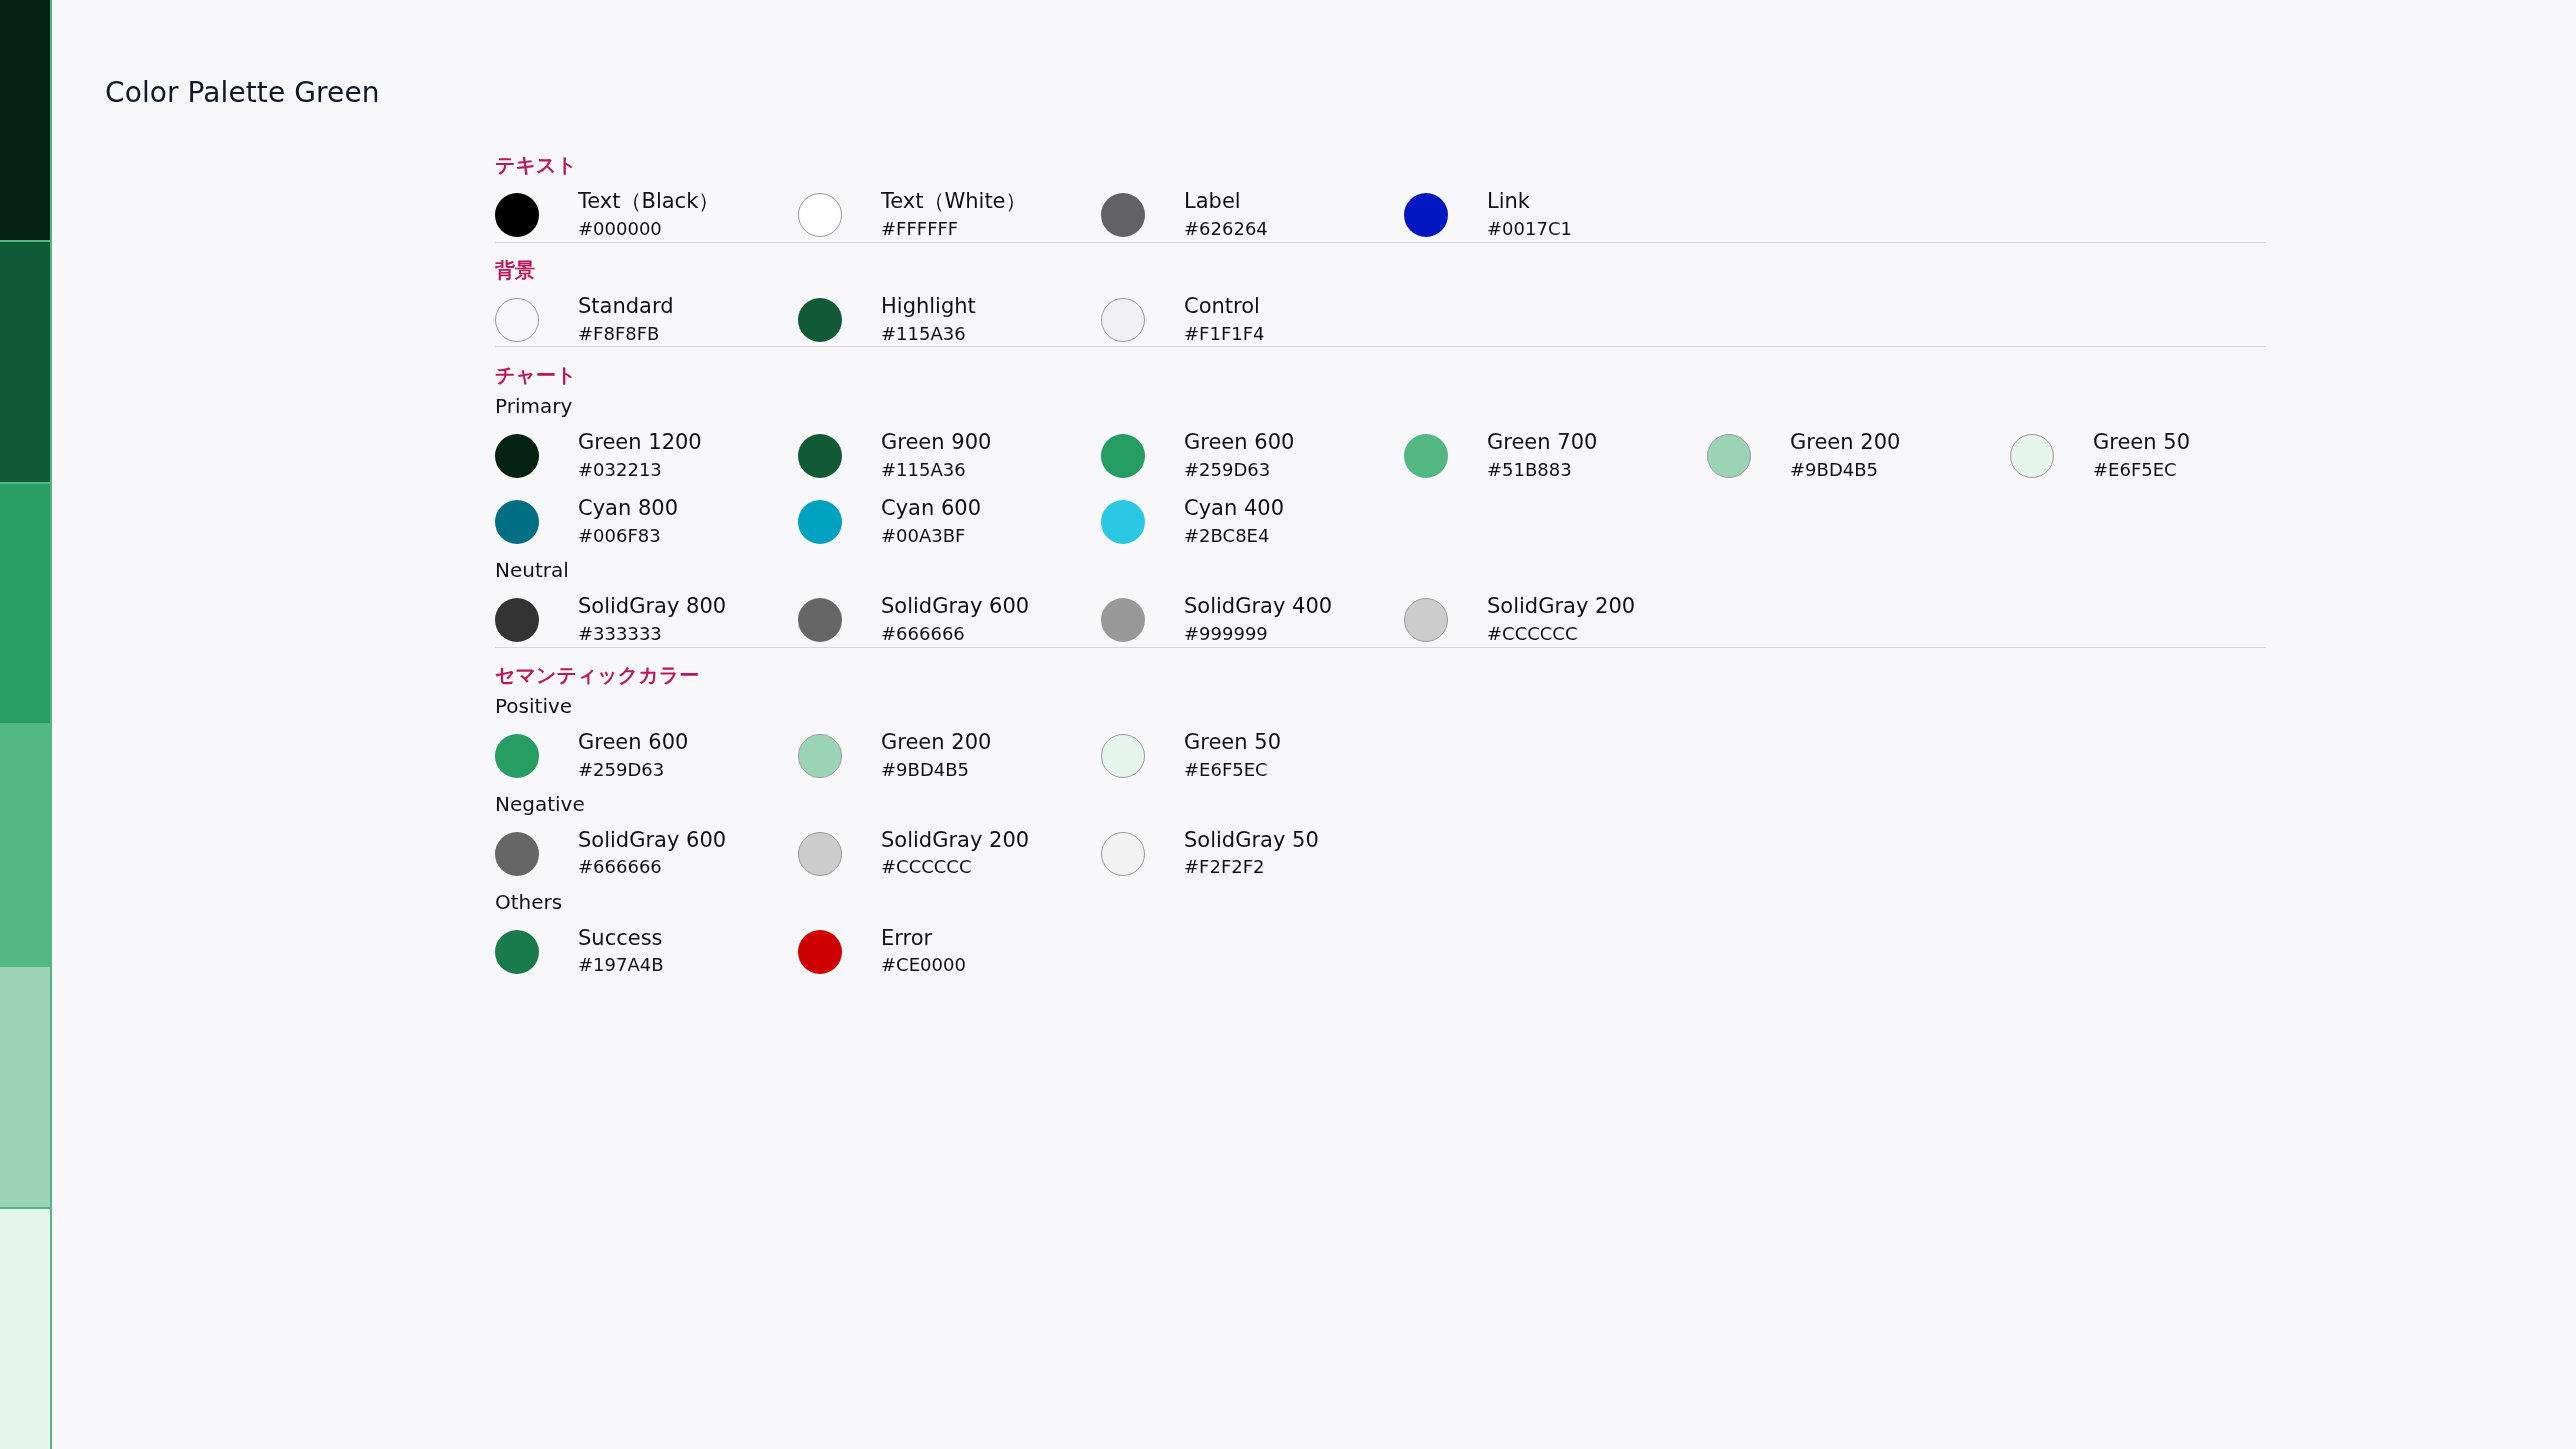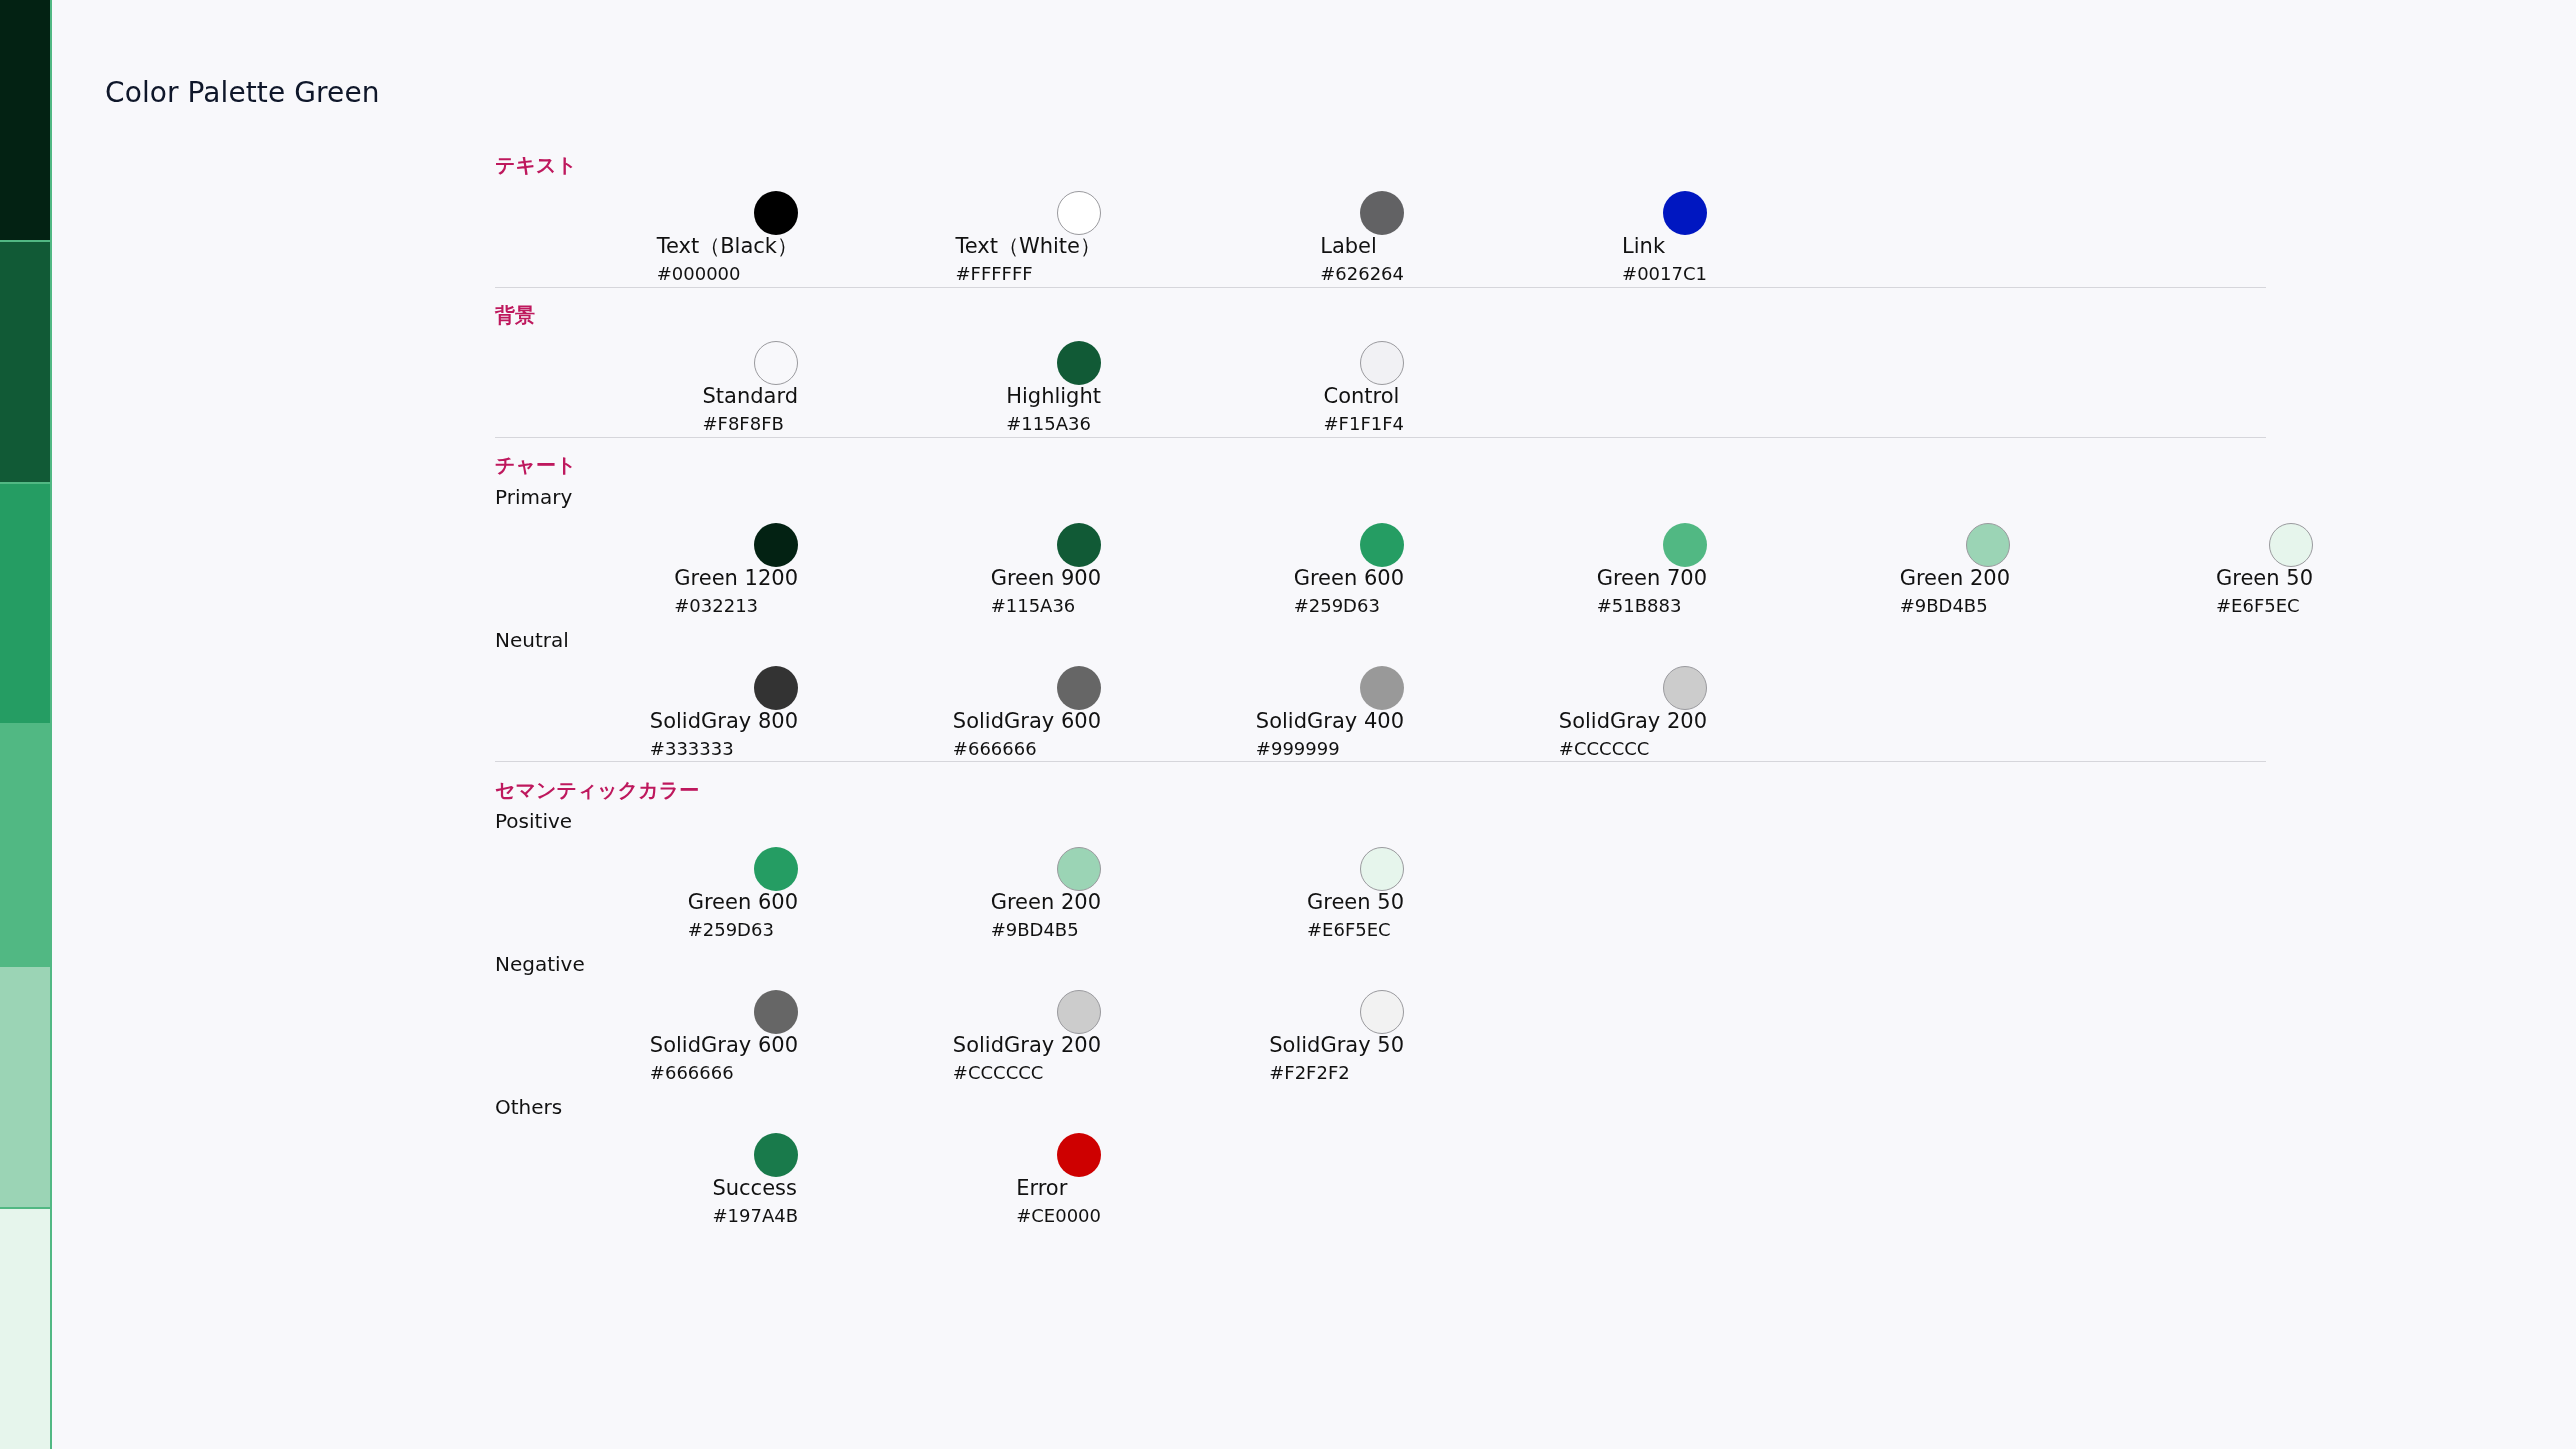--- a/index.html
+++ b/index.html
@@ -84,24 +84,25 @@
   .swatch-row {
     display: flex;
     flex-direction: row;
     align-items: flex-start;
     padding-top: 14.8px;
     padding-bottom: 2.7px;
   }
 
   .swatch-item {
     display: flex;
-    flex-direction: column;
-    align-items: flex-end;
+    flex-direction: row;
+    align-items: center;
     width: 303px;
     flex: 0 0 303px;
+    gap: 23px;
   }
 
   .swatch-dot {
     width: 44px;
     height: 44px;
     border-radius: 50%;
     flex: 0 0 44px;
     margin-top: 1.3px;
     box-sizing: border-box;
   }
@@ -247,20 +248,43 @@
           </div>
         </div>
         <div class="swatch-item">
           <div class="swatch-dot bordered" style="background: rgb(230, 245, 236); border-color: rgb(154, 154, 158);"></div>
           <div class="swatch-text">
             <div class="swatch-name">Green 50</div>
             <div class="swatch-hex">#E6F5EC</div>
           </div>
         </div>
       </div>
+      <div class="swatch-row">
+        <div class="swatch-item">
+          <div class="swatch-dot" style="background: rgb(0, 111, 131);"></div>
+          <div class="swatch-text">
+            <div class="swatch-name">Cyan 800</div>
+            <div class="swatch-hex">#006F83</div>
+          </div>
+        </div>
+        <div class="swatch-item">
+          <div class="swatch-dot" style="background: rgb(0, 163, 191);"></div>
+          <div class="swatch-text">
+            <div class="swatch-name">Cyan 600</div>
+            <div class="swatch-hex">#00A3BF</div>
+          </div>
+        </div>
+        <div class="swatch-item">
+          <div class="swatch-dot" style="background: rgb(43, 200, 228);"></div>
+          <div class="swatch-text">
+            <div class="swatch-name">Cyan 400</div>
+            <div class="swatch-hex">#2BC8E4</div>
+          </div>
+        </div>
+      </div>
       <div class="group-title">Neutral</div>
       <div class="swatch-row">
         <div class="swatch-item">
           <div class="swatch-dot" style="background: rgb(51, 51, 51);"></div>
           <div class="swatch-text">
             <div class="swatch-name">SolidGray 800</div>
             <div class="swatch-hex">#333333</div>
           </div>
         </div>
         <div class="swatch-item">

